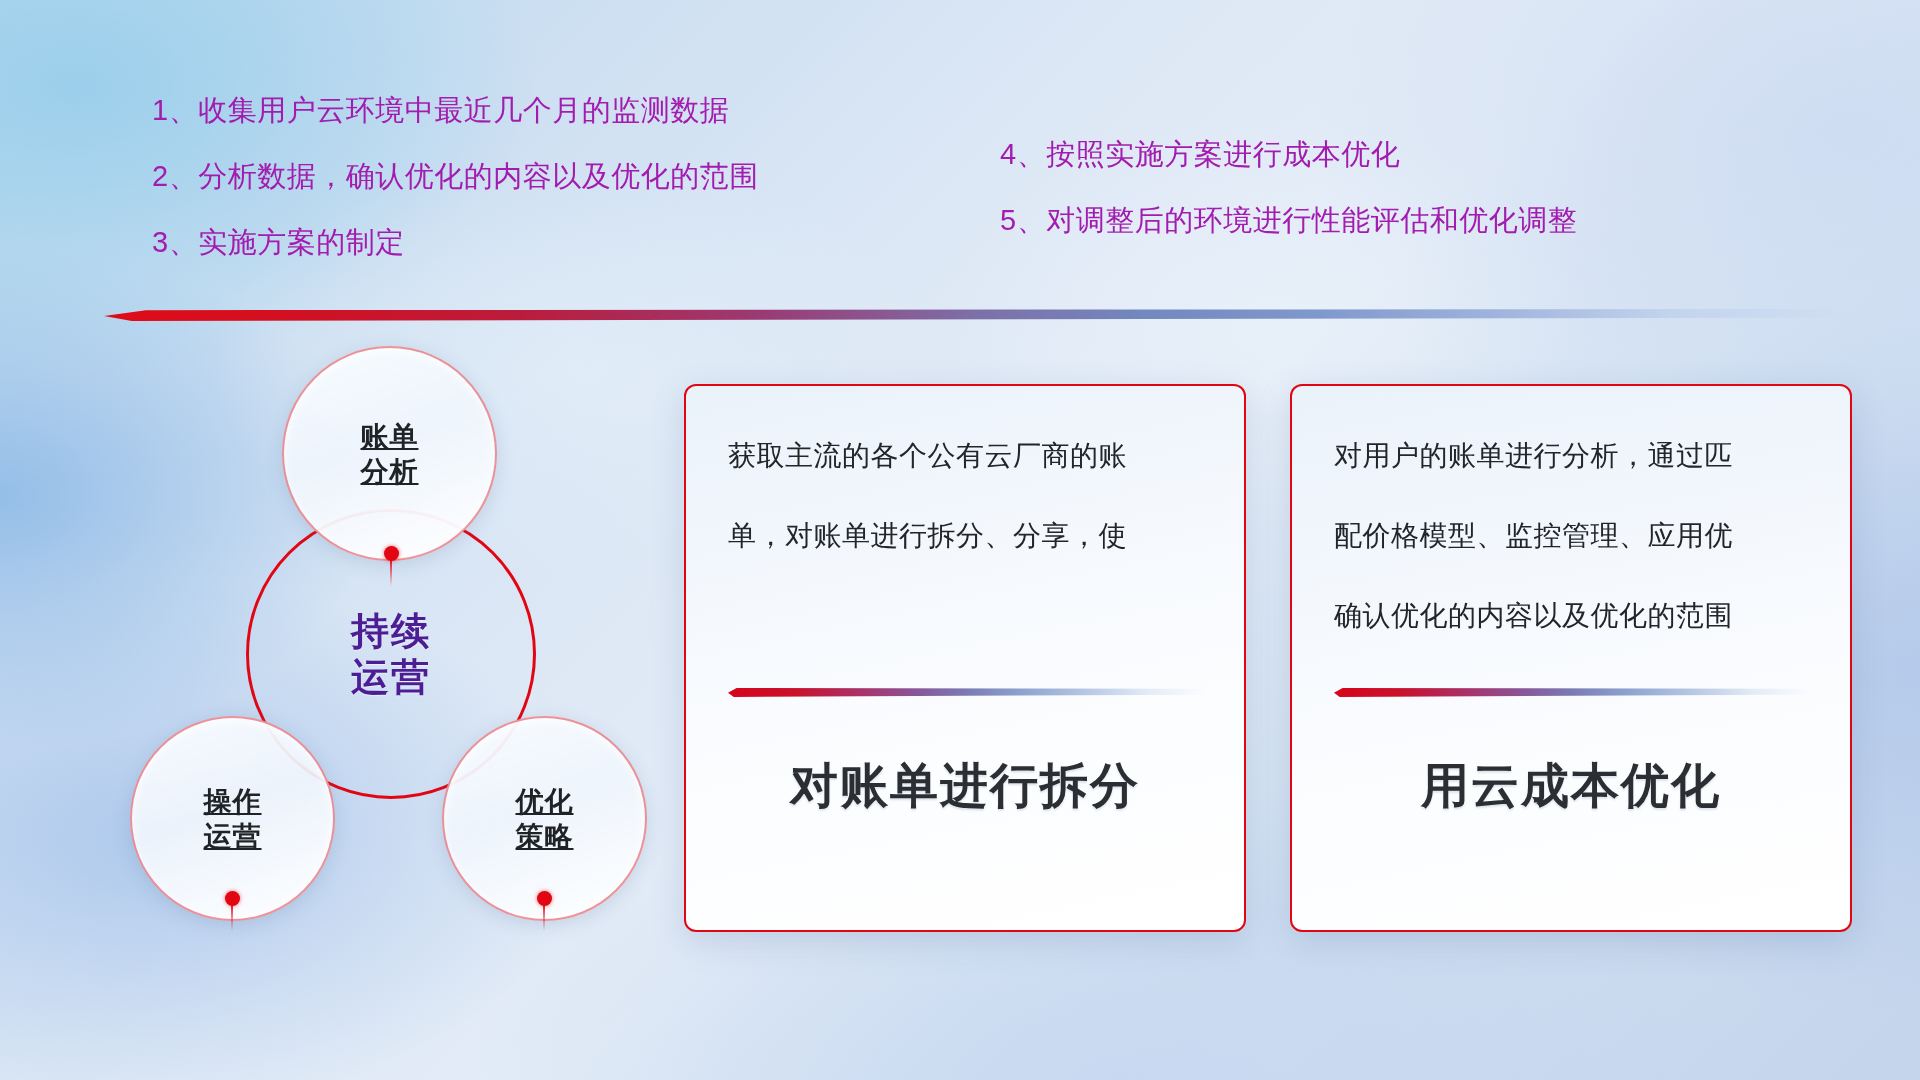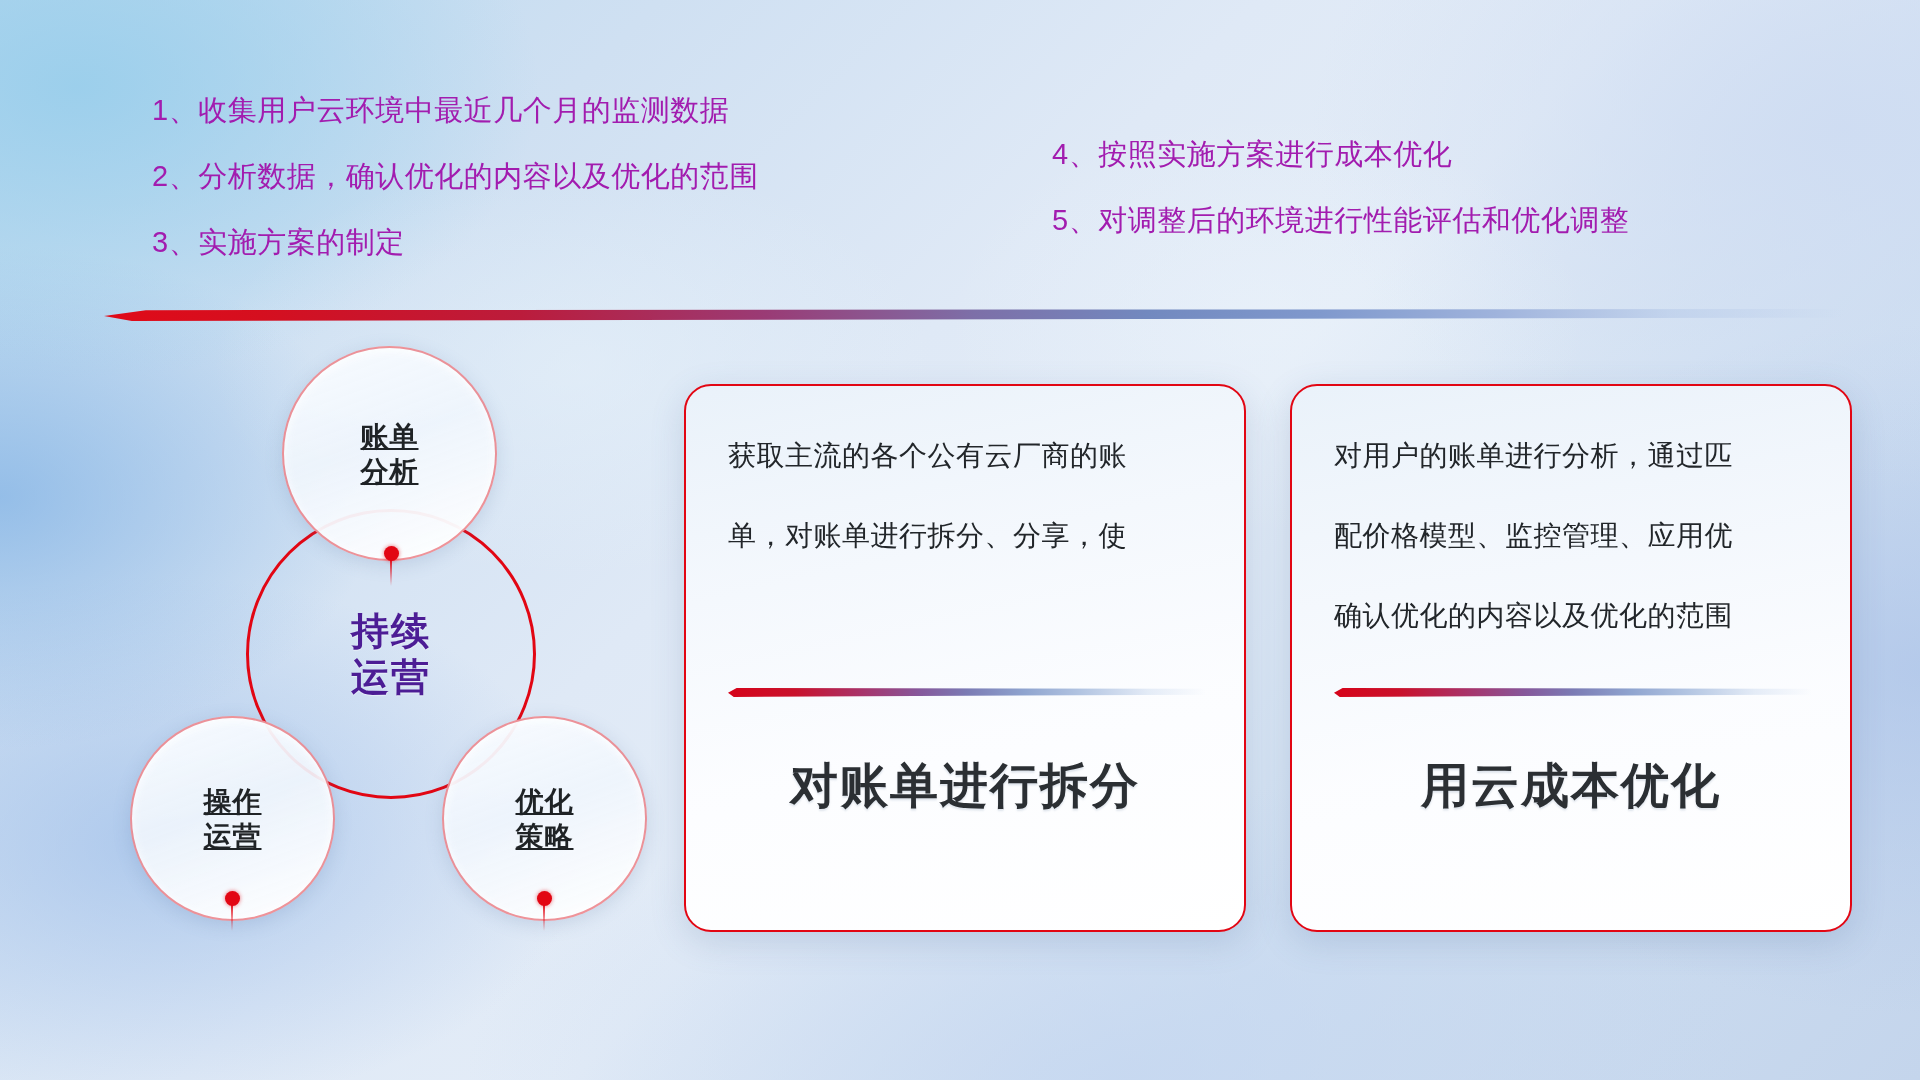--- a/index.html
+++ b/index.html
@@ -36,21 +36,21 @@
       radial-gradient(ellipse 520px 300px at 30% 34%, rgba(232,242,250,.55) 0%, rgba(232,242,250,0) 70%),
       radial-gradient(ellipse 460px 300px at 66% 30%, rgba(238,245,252,.45) 0%, rgba(238,245,252,0) 70%);
   }
 
   
   #steps{
     position:absolute; left:0; top:96px; width:1920px; height:180px;
   }
   .step-col{ position:absolute; }
   #steps-left{ left:152px; top:0; }
-  #steps-right{ left:1052px; top:44px; }
+  #steps-right{ left:1000px; top:44px; }
   .step-line{
     font-size:29px;
     line-height:1;
     color:#a21caf;
     margin-bottom:37px;
     white-space:nowrap;
     letter-spacing:.5px;
   }
 
   
@@ -118,21 +118,21 @@
   #dot-bl{ left:129px; top:545px; }
   #tail-bl{ left:135px; top:557px; }
   #dot-br{ left:441px; top:545px; }
   #tail-br{ left:447px; top:557px; }
 
   
   .card{
     position:absolute;
     top:384px; width:562px; height:548px;
     border:2px solid #e20613;
-    border-radius:27px;
+    border-radius:12px;
     background:
       linear-gradient(168deg, rgba(234,242,250,.95) 0%, rgba(244,248,253,.96) 30%, rgba(252,253,255,.99) 62%, #ffffff 100%);
     box-shadow:0 10px 34px rgba(80,110,155,.20);
     overflow:hidden;
   }
   #card-1{ left:684px; }
   #card-2{ left:1290px; }
   .card-body{
     position:absolute; left:42px; right:40px; top:56px;
   }

